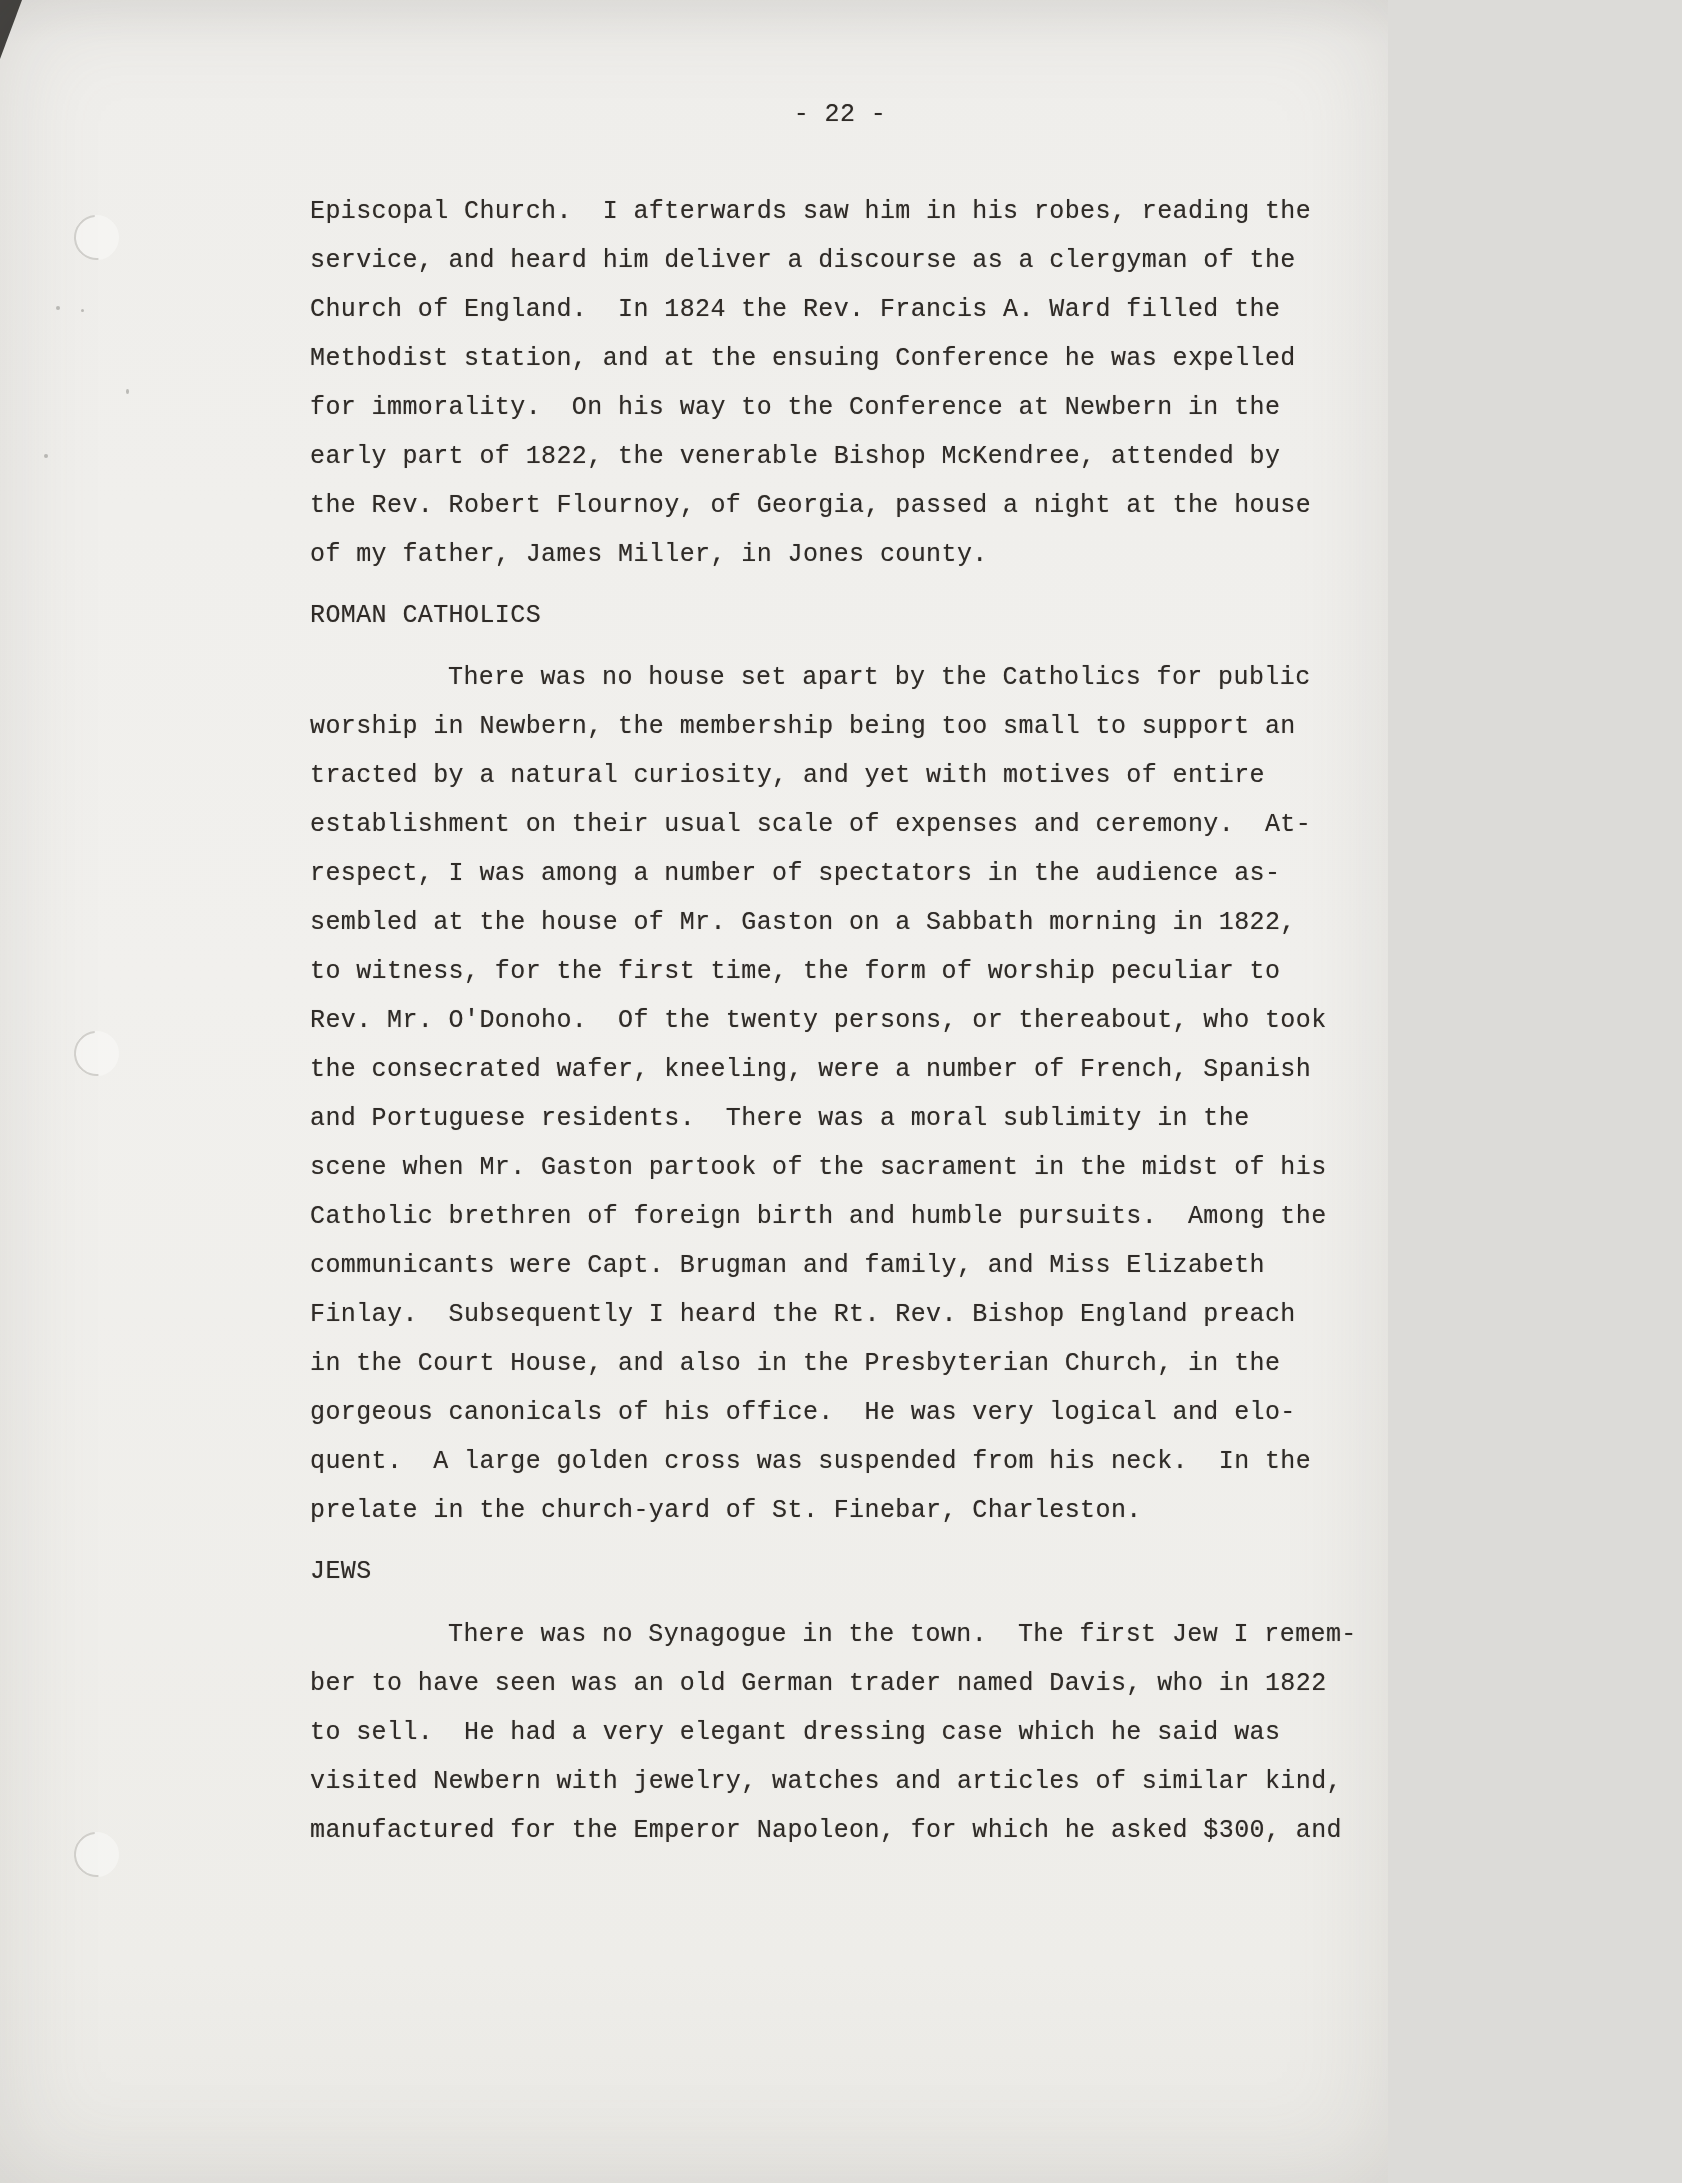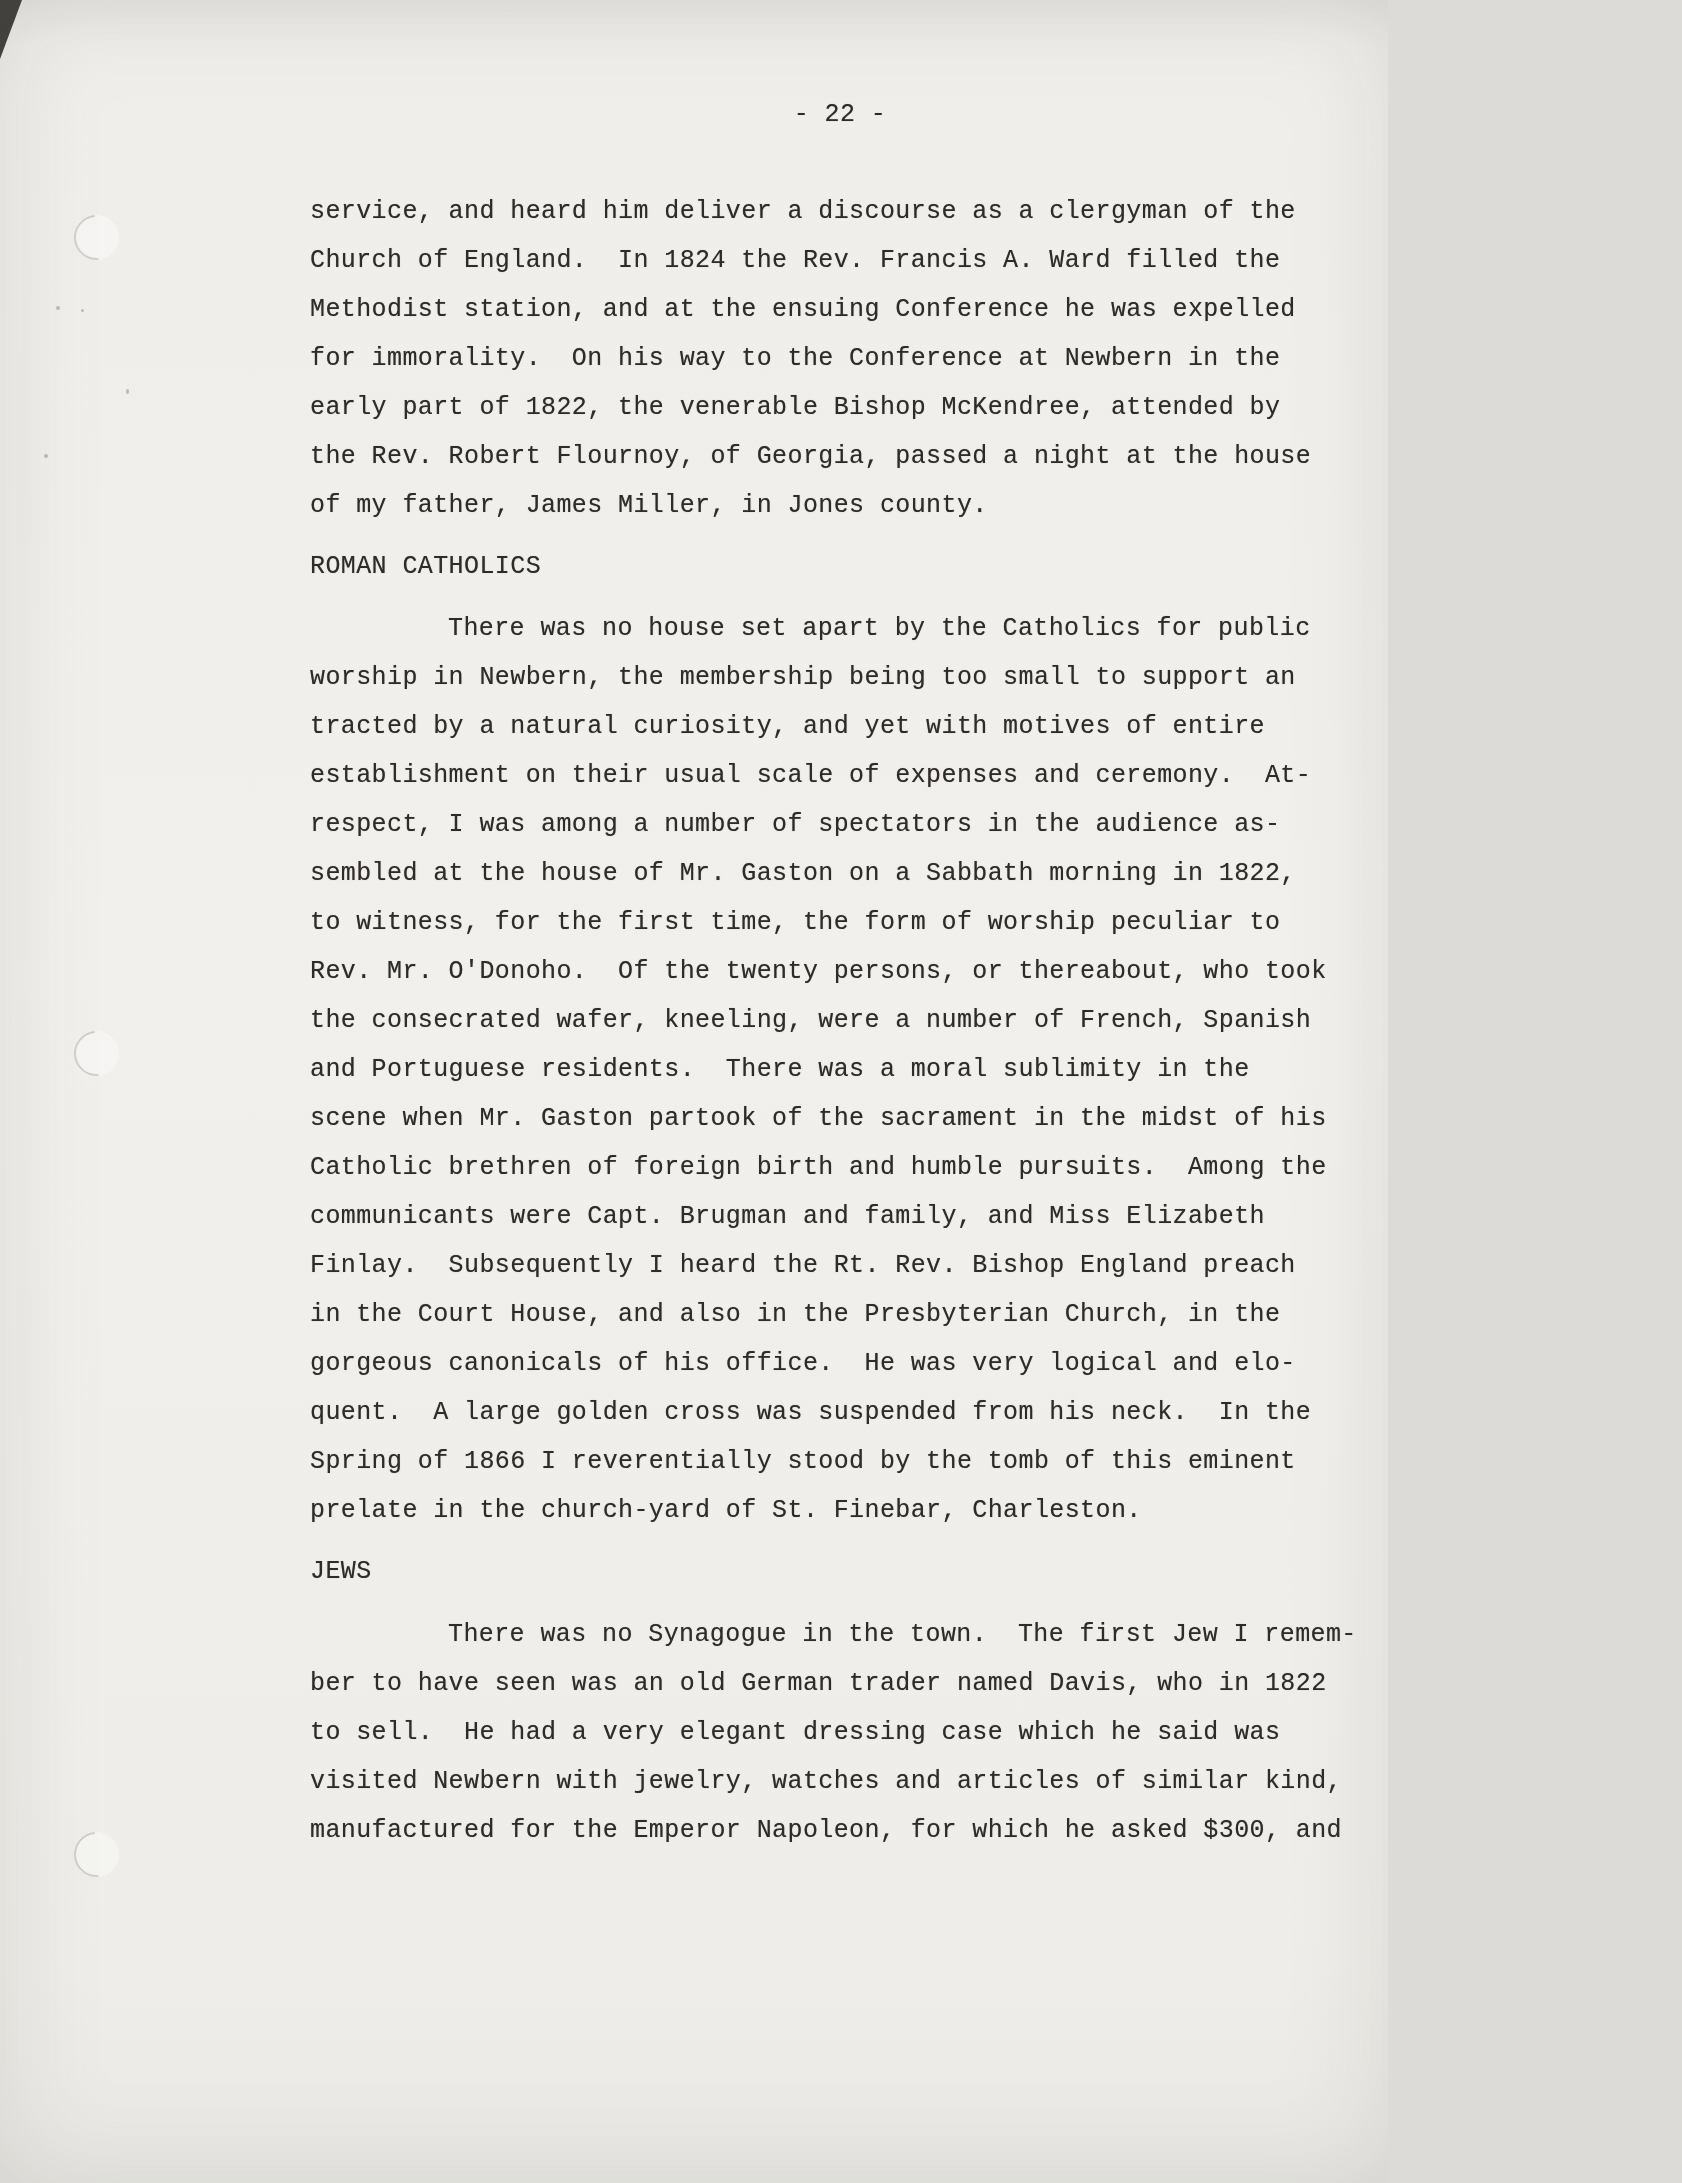--- a/index.html
+++ b/index.html
@@ -101,20 +101,21 @@
 
   <div class="smudge smudge-1"></div>
   <div class="smudge smudge-2"></div>
   <div class="smudge smudge-3"></div>
   <div class="smudge smudge-4"></div>
 
   <div class="text-block">
 
     <div class="pagenum">- 22 -</div>
 
+    <div class="line">Episcopal Church.  I afterwards saw him in his robes, reading the</div>
     <div class="line">service, and heard him deliver a discourse as a clergyman of the</div>
     <div class="line">Church of England.  In 1824 the Rev. Francis A. Ward filled the</div>
     <div class="line">Methodist station, and at the ensuing Conference he was expelled</div>
     <div class="line">for immorality.  On his way to the Conference at Newbern in the</div>
     <div class="line">early part of 1822, the venerable Bishop McKendree, attended by</div>
     <div class="line">the Rev. Robert Flournoy, of Georgia, passed a night at the house</div>
     <div class="line">of my father, James Miller, in Jones county.</div>
 
     <div class="heading">ROMAN CATHOLICS</div>
 
@@ -128,21 +129,20 @@
     <div class="line">Rev. Mr. O'Donoho.  Of the twenty persons, or thereabout, who took</div>
     <div class="line">the consecrated wafer, kneeling, were a number of French, Spanish</div>
     <div class="line">and Portuguese residents.  There was a moral sublimity in the</div>
     <div class="line">scene when Mr. Gaston partook of the sacrament in the midst of his</div>
     <div class="line">Catholic brethren of foreign birth and humble pursuits.  Among the</div>
     <div class="line">communicants were Capt. Brugman and family, and Miss Elizabeth</div>
     <div class="line">Finlay.  Subsequently I heard the Rt. Rev. Bishop England preach</div>
     <div class="line">in the Court House, and also in the Presbyterian Church, in the</div>
     <div class="line">gorgeous canonicals of his office.  He was very logical and elo-</div>
     <div class="line">quent.  A large golden cross was suspended from his neck.  In the</div>
-    <div class="line">Spring of 1866 I reverentially stood by the tomb of this eminent</div>
     <div class="line">prelate in the church-yard of St. Finebar, Charleston.</div>
 
     <div class="heading">JEWS</div>
 
     <div class="line indent">There was no Synagogue in the town.  The first Jew I remem-</div>
     <div class="line">ber to have seen was an old German trader named Davis, who in 1822</div>
     <div class="line">to sell.  He had a very elegant dressing case which he said was</div>
     <div class="line">visited Newbern with jewelry, watches and articles of similar kind,</div>
     <div class="line">manufactured for the Emperor Napoleon, for which he asked $300, and</div>
 

